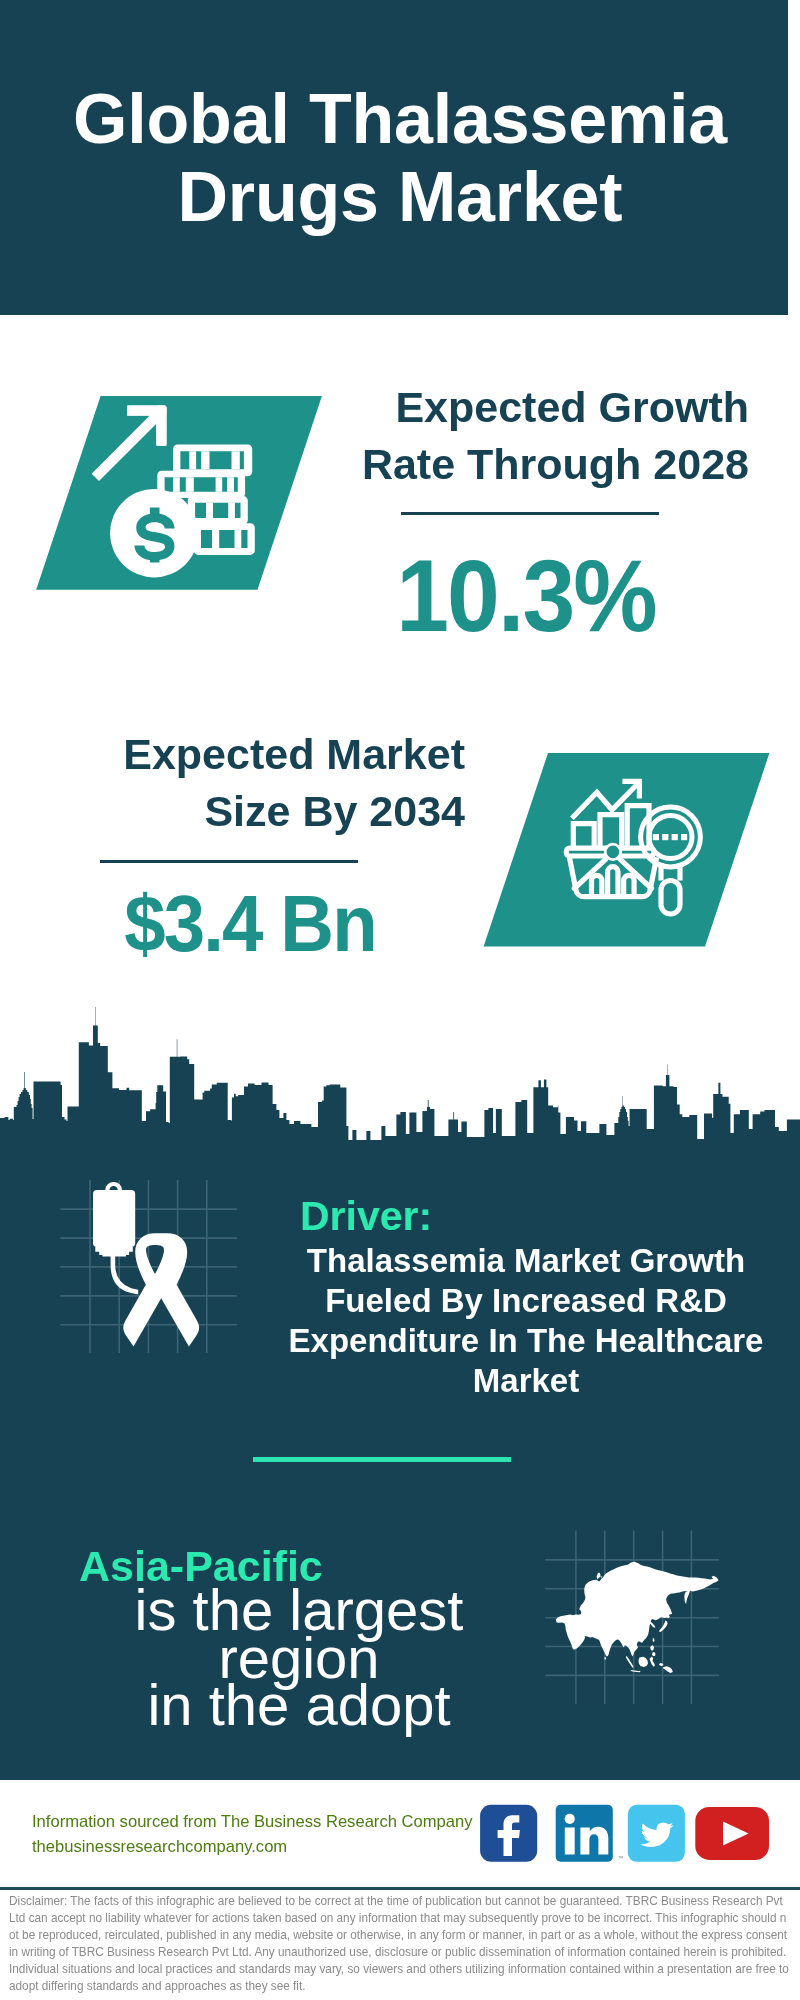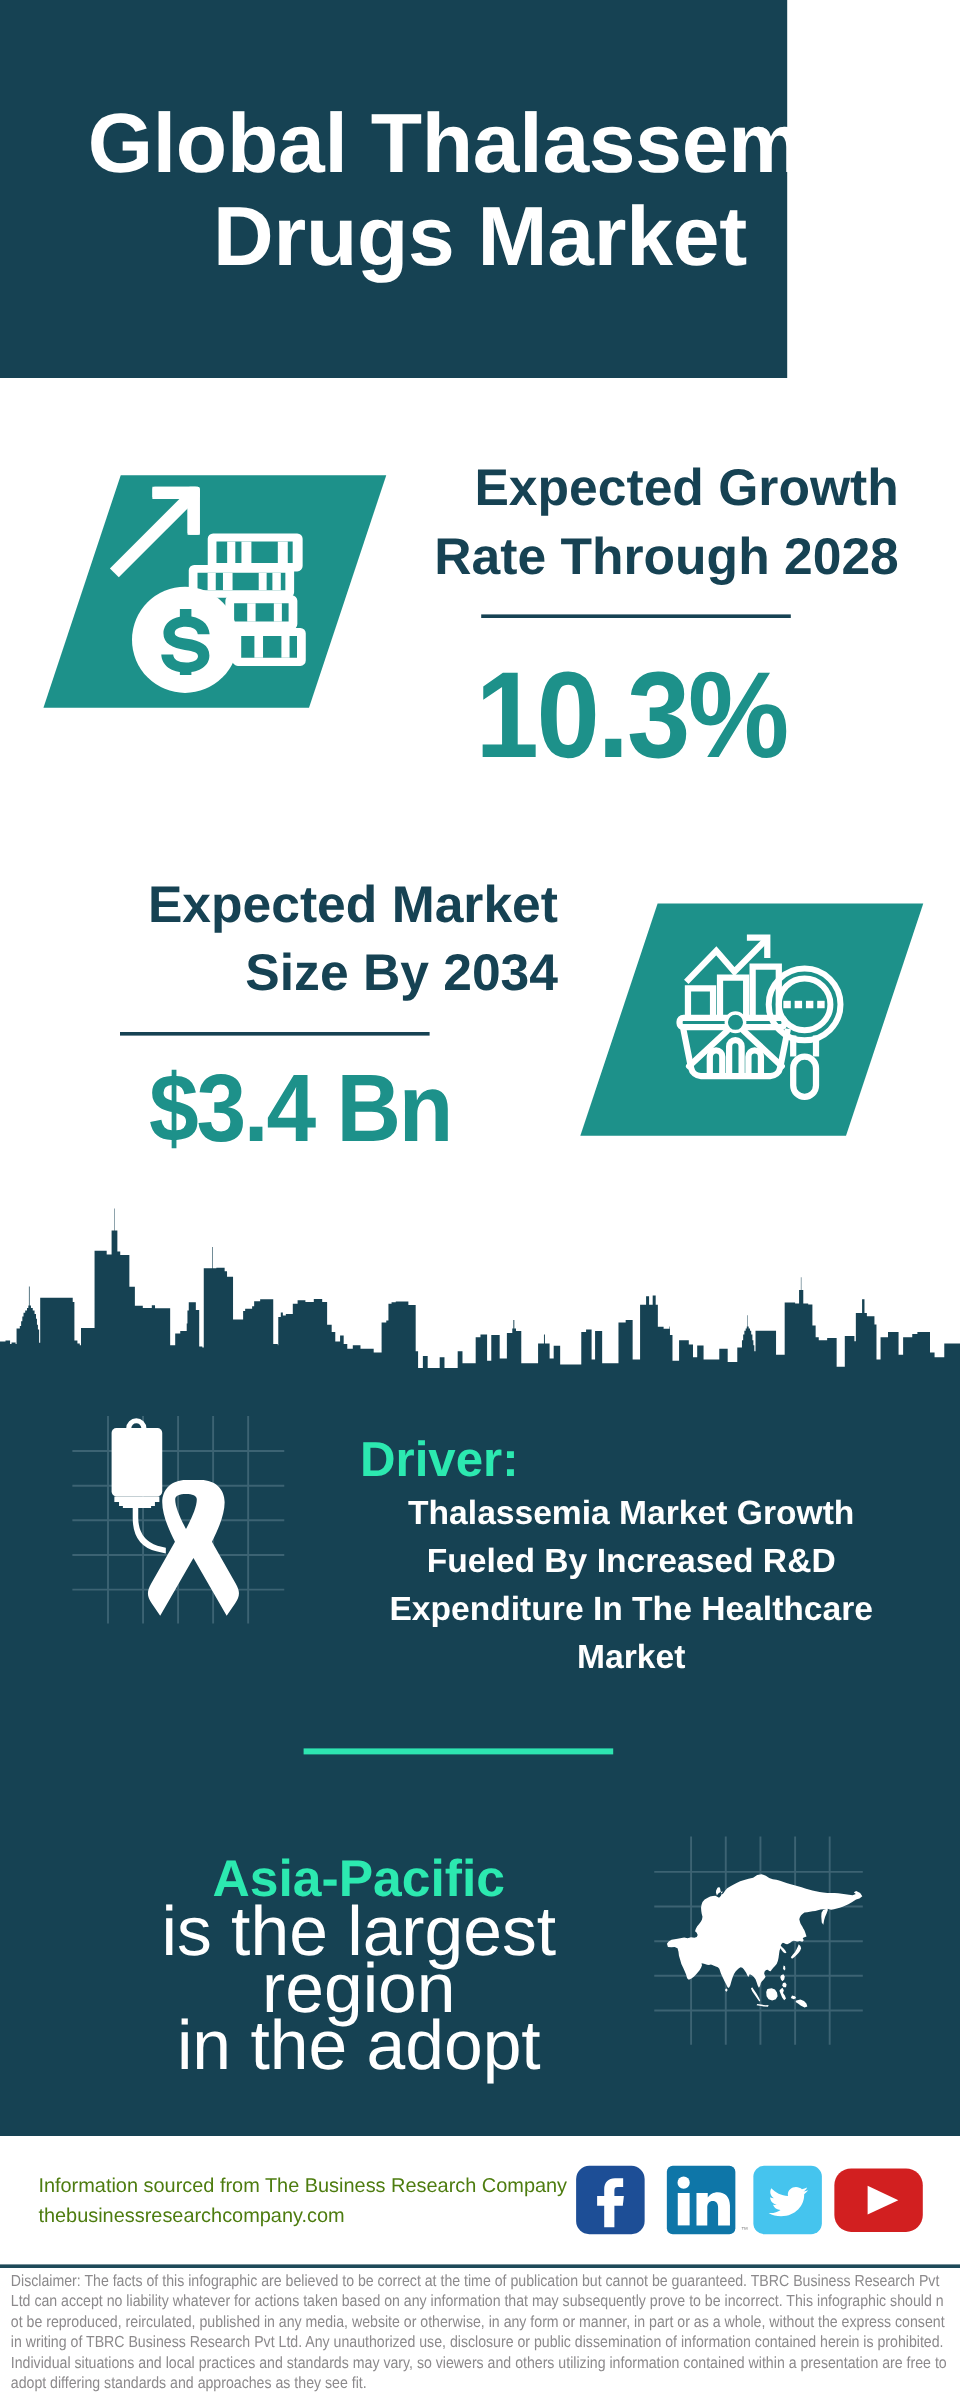--- a/index.html
+++ b/index.html
@@ -1,42 +1,42 @@
 <!DOCTYPE html>
 <html><head>
 <meta charset="utf-8">
 <title>Global Thalassemia Drugs Market</title>
 <style>
   html,body{margin:0;padding:0;background:#fff;}
   body{width:800px;height:2000px;font-family:"Liberation Sans",sans-serif;overflow:hidden;}
   .page{position:relative;width:800px;height:2000px;background:#fff;}
 
   
-  .header{position:absolute;left:0;top:0;width:656px;height:315px;background:#164253;}
+  .header{position:absolute;left:0;top:0;width:788px;height:315px;background:#164253;}
   .header .title{position:absolute;left:0;top:0;width:800px;text-align:center;color:#ffffff;
       font-size:70px;font-weight:bold;line-height:78px;letter-spacing:-0.2px;}
   .title .l1{display:block;margin-top:80px;}
   .title .l2{display:block;}
 
   .par{position:absolute;overflow:visible;}
 
   .stat-head{position:absolute;color:#164253;font-size:43px;font-weight:bold;line-height:57px;text-align:right;}
   .stat-rule{position:absolute;height:3px;background:#164253;}
   .stat-val{position:absolute;color:#1d918a;font-size:102px;font-weight:bold;line-height:1;text-align:center;letter-spacing:-2px;transform:scaleX(0.93);transform-origin:center top;}
 
   
   .dark{position:absolute;left:0;top:1140px;width:800px;height:640px;background:#164253;}
   .skyline{position:absolute;left:0;top:1010px;width:800px;height:113px;}
 
   .grid-ico{position:absolute;}
   .driver-label{position:absolute;color:#2ce9b0;font-weight:bold;font-size:41px;line-height:1;text-align:left;margin-top:12px;}
-  .driver-text{position:absolute;color:#fff;font-weight:bold;font-size:28px;line-height:40px;text-align:center;}
+  .driver-text{position:absolute;color:#fff;font-weight:bold;font-size:33px;line-height:40px;text-align:center;}
   .divider{position:absolute;height:4.5px;background:#2ee5b1;}
 
-  .region-name{position:absolute;color:#2ce9b0;font-weight:bold;font-size:43px;line-height:1;text-align:center;}
+  .region-name{position:absolute;color:#2ce9b0;font-weight:bold;font-size:43px;line-height:1;}
   .region-sub{position:absolute;color:#fff;font-size:58px;line-height:47.7px;text-align:center;font-weight:normal;}
 
   
   .footer{position:absolute;left:0;top:1780px;width:800px;height:108px;background:#fff;}
   .src-text{position:absolute;color:#4d7c0f;font-size:16.6px;line-height:24.5px;}
   .social{position:absolute;}
   .hairline{position:absolute;left:0;top:1886.8px;width:800px;height:3.3px;background:#1e4a59;}
   .disclaimer{position:absolute;left:8.7px;top:1893px;width:890px;color:#8c8a8c;font-size:13.4px;line-height:16.9px;text-align:left;word-break:break-all;transform:scaleX(0.88);transform-origin:left top;}
 </style>
 </head>

